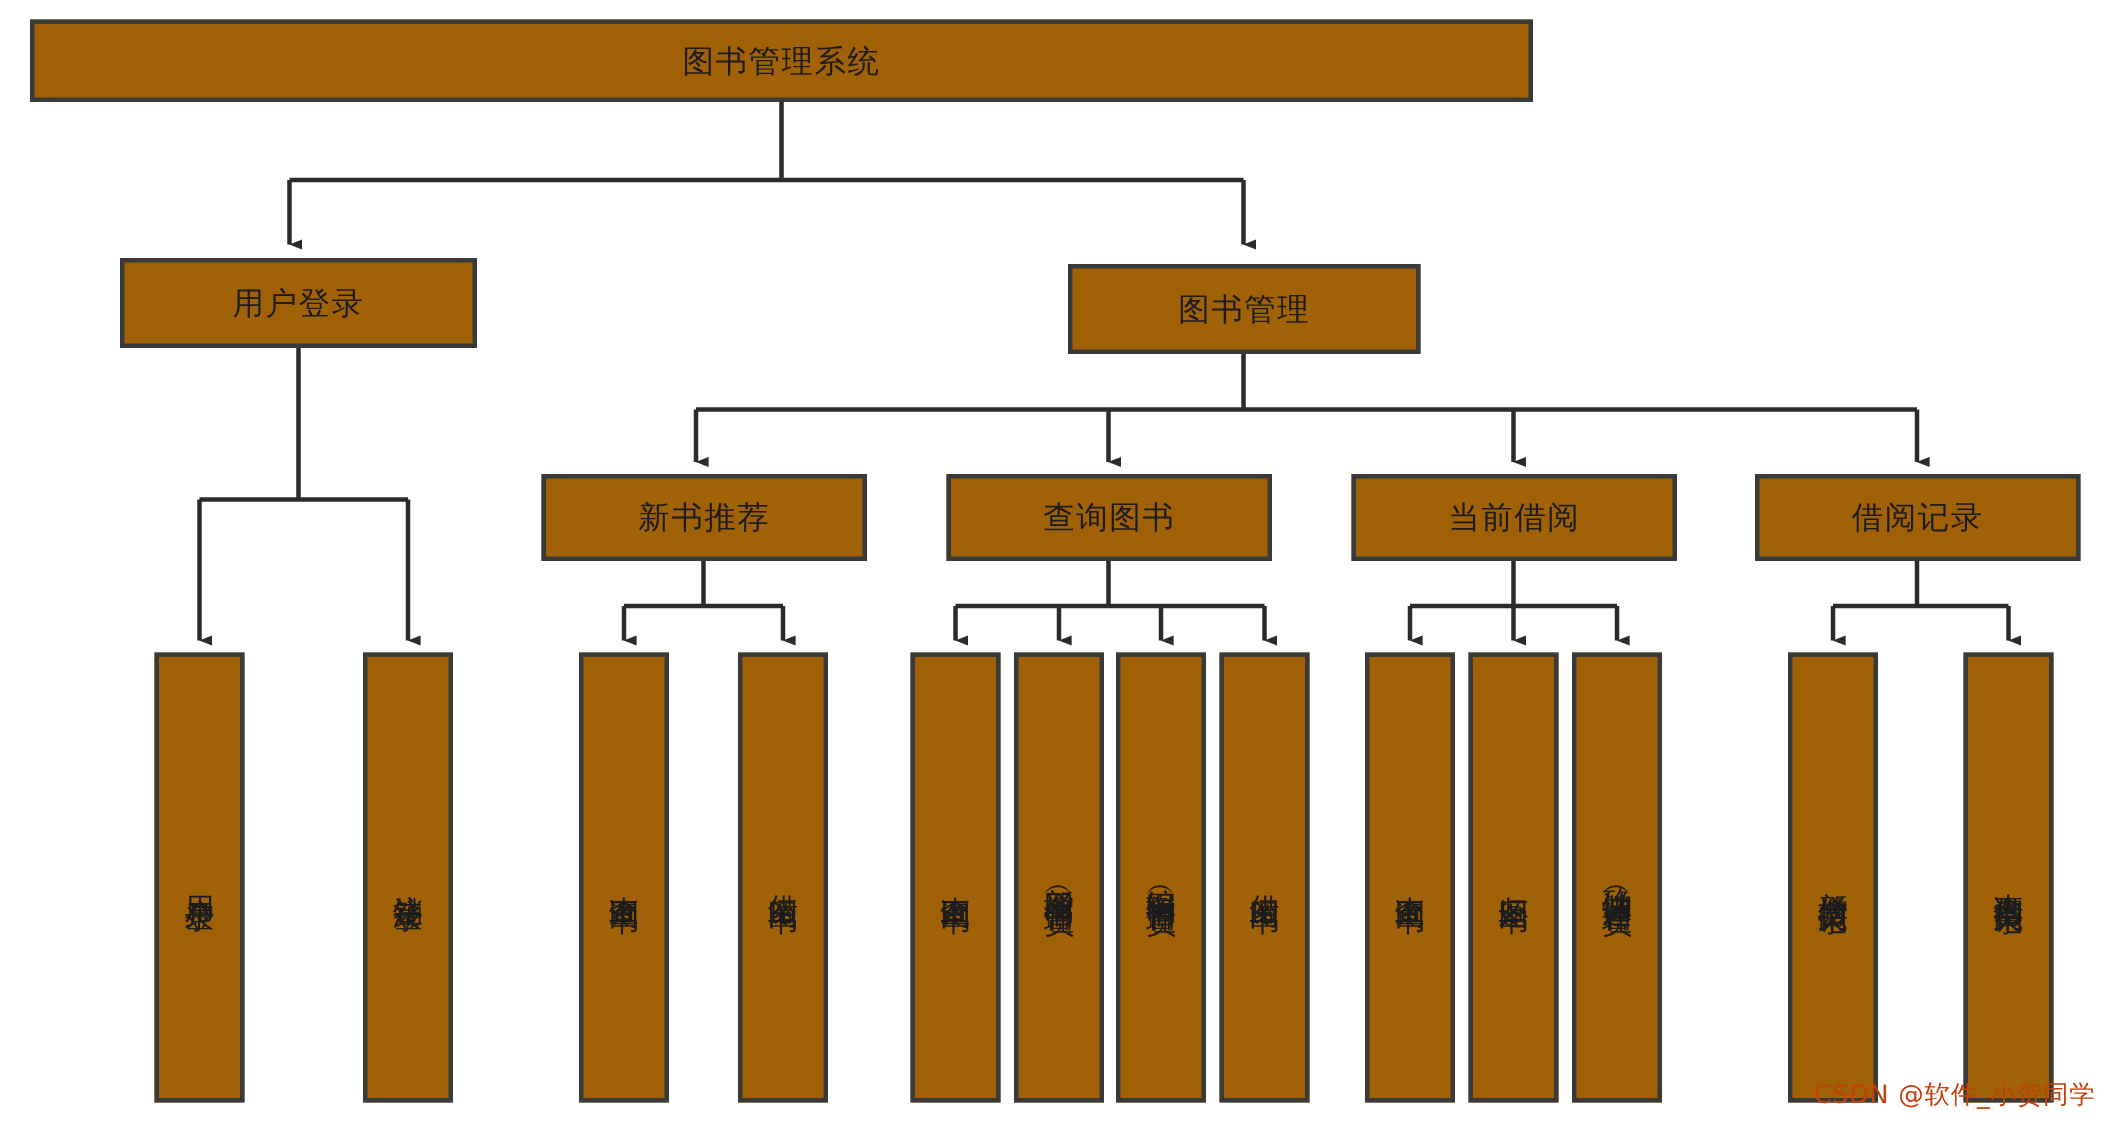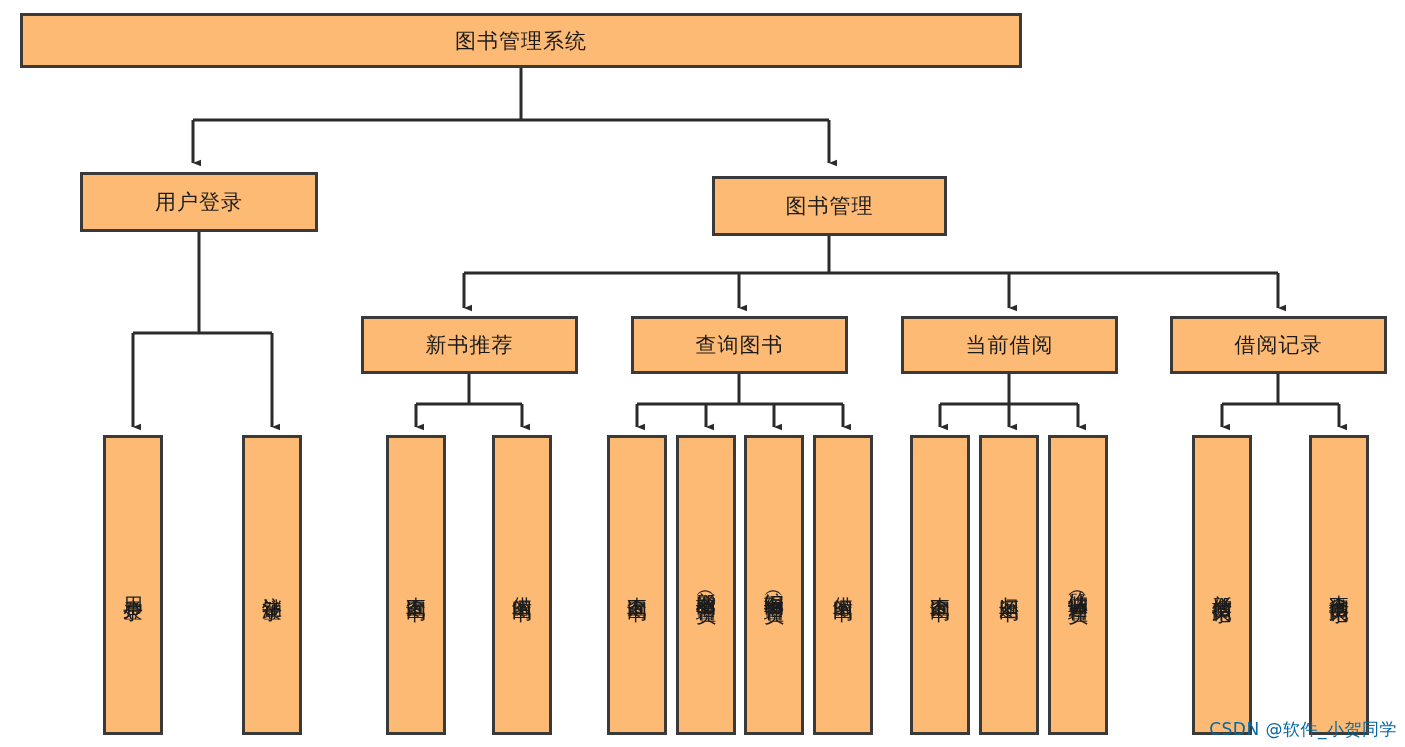--- a/index.html
+++ b/index.html
@@ -23,21 +23,21 @@
   svg.edges {
     position: absolute;
     left: 0; top: 0;
     width: 1405px;
     height: 747px;
     pointer-events: none;
   }
   .node {
     position: absolute;
     box-sizing: border-box;
-    background: #fdba74;
+    background: #a16207;
     border: 3px solid #3a3a3a;
     display: flex;
     align-items: center;
     justify-content: center;
     color: #1c1c1c;
   }
   .node.h {
     font-size: 21px;
     letter-spacing: 1px;
   }
@@ -56,21 +56,21 @@
     display: block;
   }
   .node-label {
     white-space: pre;
   }
   #watermark {
     position: absolute;
     right: 8px;
     bottom: 6px;
     font-size: 17px;
-    color: #0369a1;
+    color: #c2410c;
     letter-spacing: 0.5px;
     white-space: pre;
   }
 </style>
 </head>
 <body>
 
 <div id="diagram-root">
 
   <svg class="edges" viewBox="0 0 1405 747" xmlns="http://www.w3.org/2000/svg">

